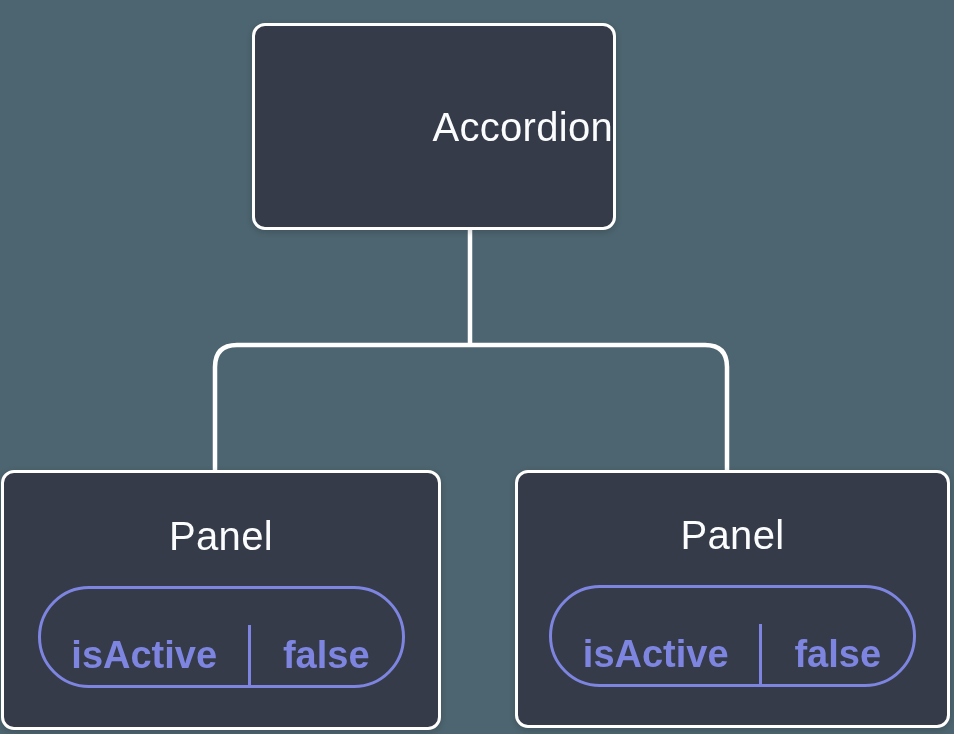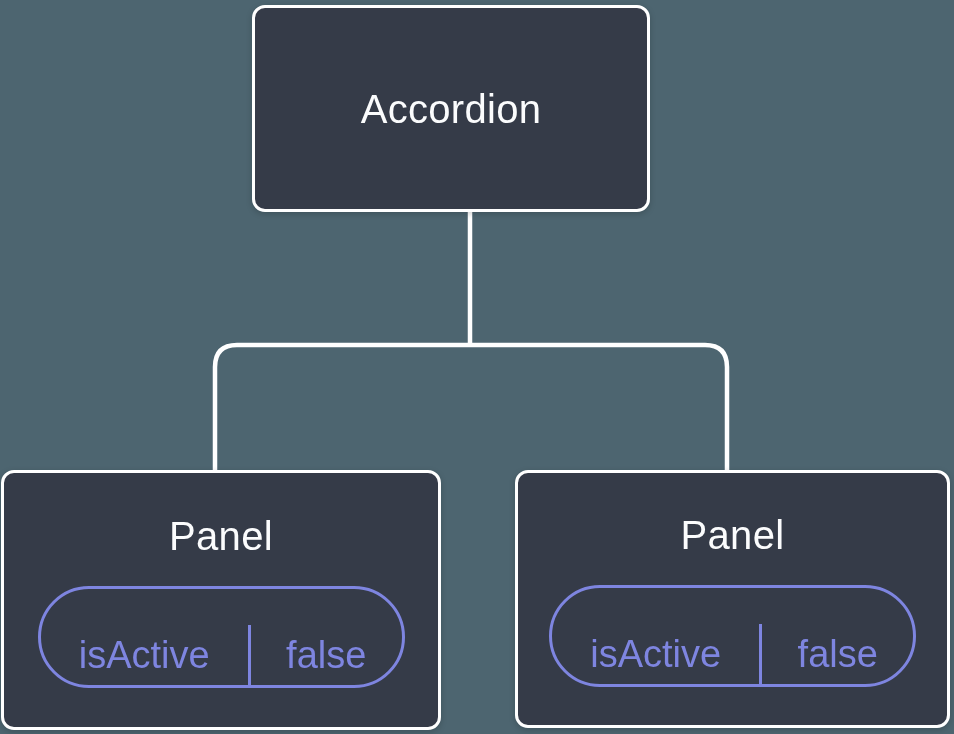--- a/index.html
+++ b/index.html
@@ -32,22 +32,22 @@
     border: 3px solid var(--node-border);
     border-radius: 13px;
     box-shadow: 0 2px 6px rgba(0,0,0,0.18);
     z-index: 2;
     display: flex;
     flex-direction: column;
     align-items: center;
     justify-content: center;
   }
   .node-root {
-    left: 252px; top: 5px;
-    width: 398px; height: 207px;
+    left: 252px; top: 23px;
+    width: 364px; height: 207px; align-items: flex-end;
   }
   .node-panel-left {
     left: 1px; top: 470px;
     width: 440px; height: 260px;
     gap: 26px;
   }
   .node-panel-right {
     left: 515px; top: 470px;
     width: 435px; height: 258px;
     gap: 26px;
@@ -67,21 +67,21 @@
     border: 3px solid var(--state-accent);
     border-radius: 51px;
     overflow: hidden;
   }
   .pill-cell {
     display: flex;
     align-items: center;
     justify-content: center;
     color: var(--state-accent);
     font-size: 38px;
-    font-weight: 400;
+    font-weight: 700;
     white-space: nowrap;
     margin-top: 36px;
   }
   .pill-key {
     flex: 0 0 58.3%;
     border-right: 3px solid var(--state-accent);
   }
   .pill-value { flex: 1 1 auto; }
 </style>
 </head>

